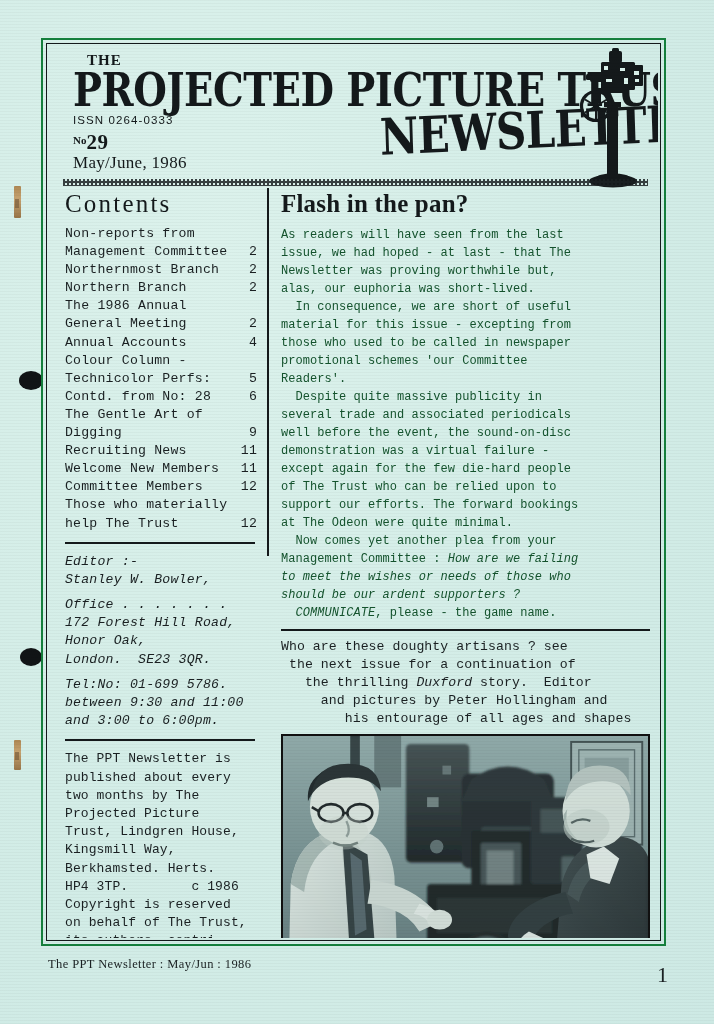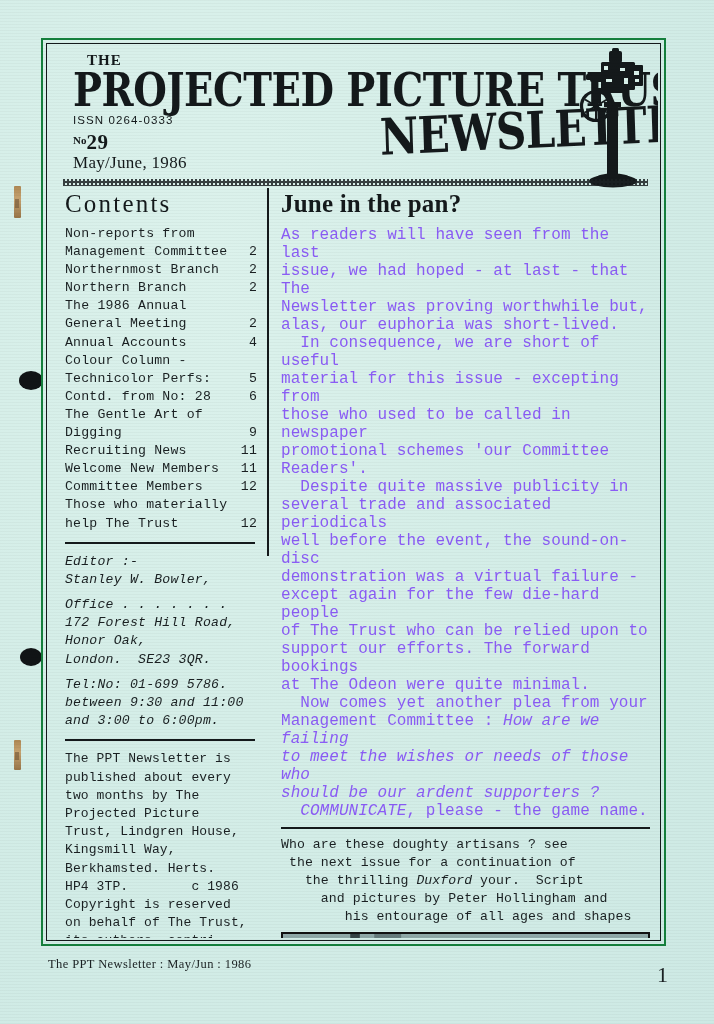--- a/index.html
+++ b/index.html
@@ -225,24 +225,24 @@
     letter-spacing: 0.2px;
     color: #1a2022;
     white-space: nowrap;
   }
   .toc-row .t { flex: 1 1 auto; }
   .toc-row .p { flex: 0 0 auto; padding-left: 6px; }
 
   
   .article p {
     margin: 0;
-    font-size: 16px;
+    font-size: 12px;
     line-height: 18.0px;
     letter-spacing: 0.05px;
-    color: #8b5cf6;
+    color: #14532d;
     white-space: pre-wrap;
   }
   .ital-run { font-style: italic; }
 
   hr.rule {
     border: none;
     border-top: 2px solid #14191b;
     margin: 9px 2px 9px 0;
   }
   hr.rule-r {
@@ -495,21 +495,21 @@
 on behalf of The Trust,
 its authors, contri-
 butors and illustrators.</div>
 
       </div>
 
       <div class="col-div"></div>
 
       <div class="col-right">
 
-        <h1 class="flash-title">June in the pan?</h1>
+        <h1 class="flash-title">Flash in the pan?</h1>
 
         <div class="article">
           <p>As readers will have seen from the last
 issue, we had hoped - at last - that The
 Newsletter was proving worthwhile but,
 alas, our euphoria was short-lived.</p>
           <p>  In consequence, we are short of useful
 material for this issue - excepting from
 those who used to be called in newspaper
 promotional schemes 'our Committee
@@ -526,21 +526,21 @@
 Management Committee : </span><span class="ital-run">How are we failing
 to meet the wishes or needs of those who
 should be our ardent supporters ?</span></p>
           <p><span class="ital-run">  COMMUNICATE</span><span>, please - the game name.</span></p>
         </div>
 
         <hr class="rule-r">
 
         <div class="photo-caption"><span>Who are these doughty artisans ? see</span>
 <span> the next issue for a continuation of</span>
-<span>   the thrilling </span><span class="ital-run">Duxford</span><span> your.  Script</span>
+<span>   the thrilling </span><span class="ital-run">Duxford</span><span> story.  Editor</span>
 <span>     and pictures by Peter Hollingham and</span>
 <span>        his entourage of all ages and shapes</span></div>
 
         <div class="photo-wrap">
           <svg viewBox="0 0 380 318" preserveAspectRatio="none" xmlns="http://www.w3.org/2000/svg">
             <defs>
               <linearGradient id="bgWall" x1="0" y1="0" x2="0" y2="1">
                 <stop offset="0%" stop-color="#8fa9a8"></stop>
                 <stop offset="55%" stop-color="#6e8788"></stop>
                 <stop offset="100%" stop-color="#4d6264"></stop>

